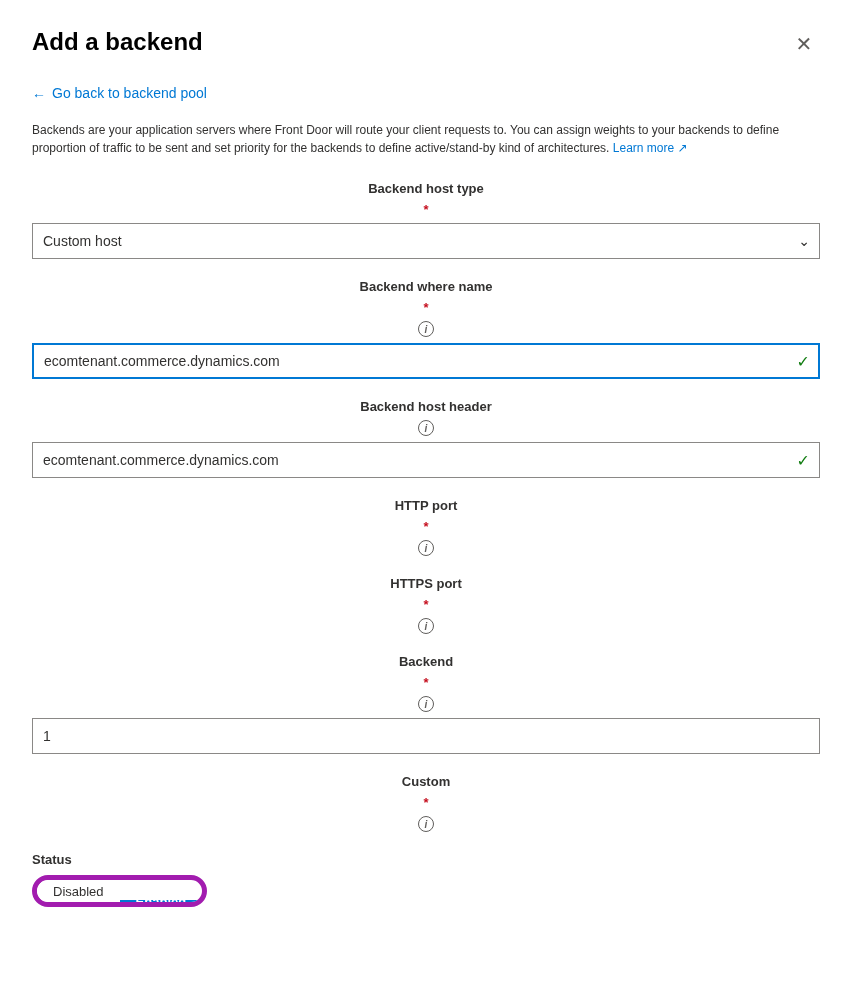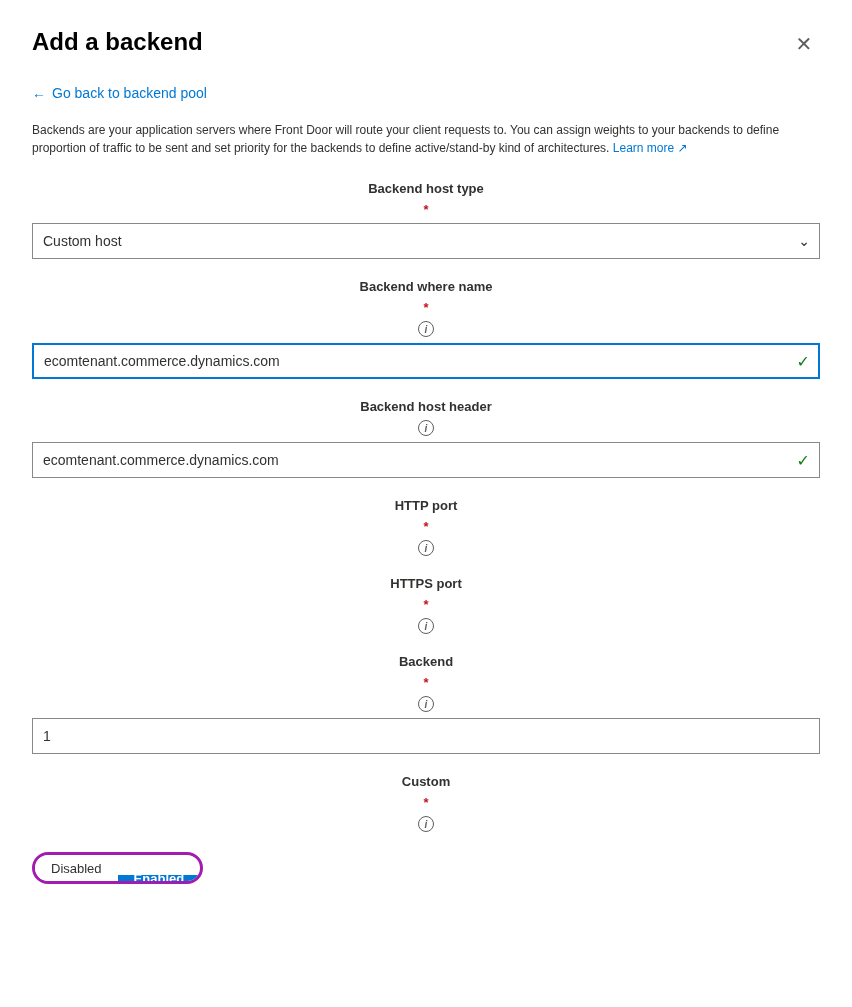--- a/index.html
+++ b/index.html
@@ -176,21 +176,21 @@
       margin-bottom: 8px;
     }
 
     .toggle-container {
       display: flex;
       align-items: center;
     }
 
     .toggle-group {
       display: flex;
-      border: 3px solid #a21caf;
+      border: 5px solid #a21caf;
       border-radius: 20px;
       overflow: hidden;
       height: 32px;
     }
 
     .toggle-option {
       padding: 0 16px;
       display: flex;
       align-items: center;
       justify-content: center;
@@ -319,20 +319,21 @@
   <div class="form-group">
     <div class="form-label">
       <span>Custom</span>
       <span class="required-star">*</span>
       <span class="info-icon">i</span>
     </div>
   </div>
 
   
   <div class="status-section">
+    <div class="status-label">Status</div>
     <div class="toggle-container">
       <div class="toggle-group">
         <div class="toggle-option disabled-opt">Disabled</div>
         <div class="toggle-option enabled-opt">Enabled</div>
       </div>
     </div>
   </div>
 
 </div>
 

